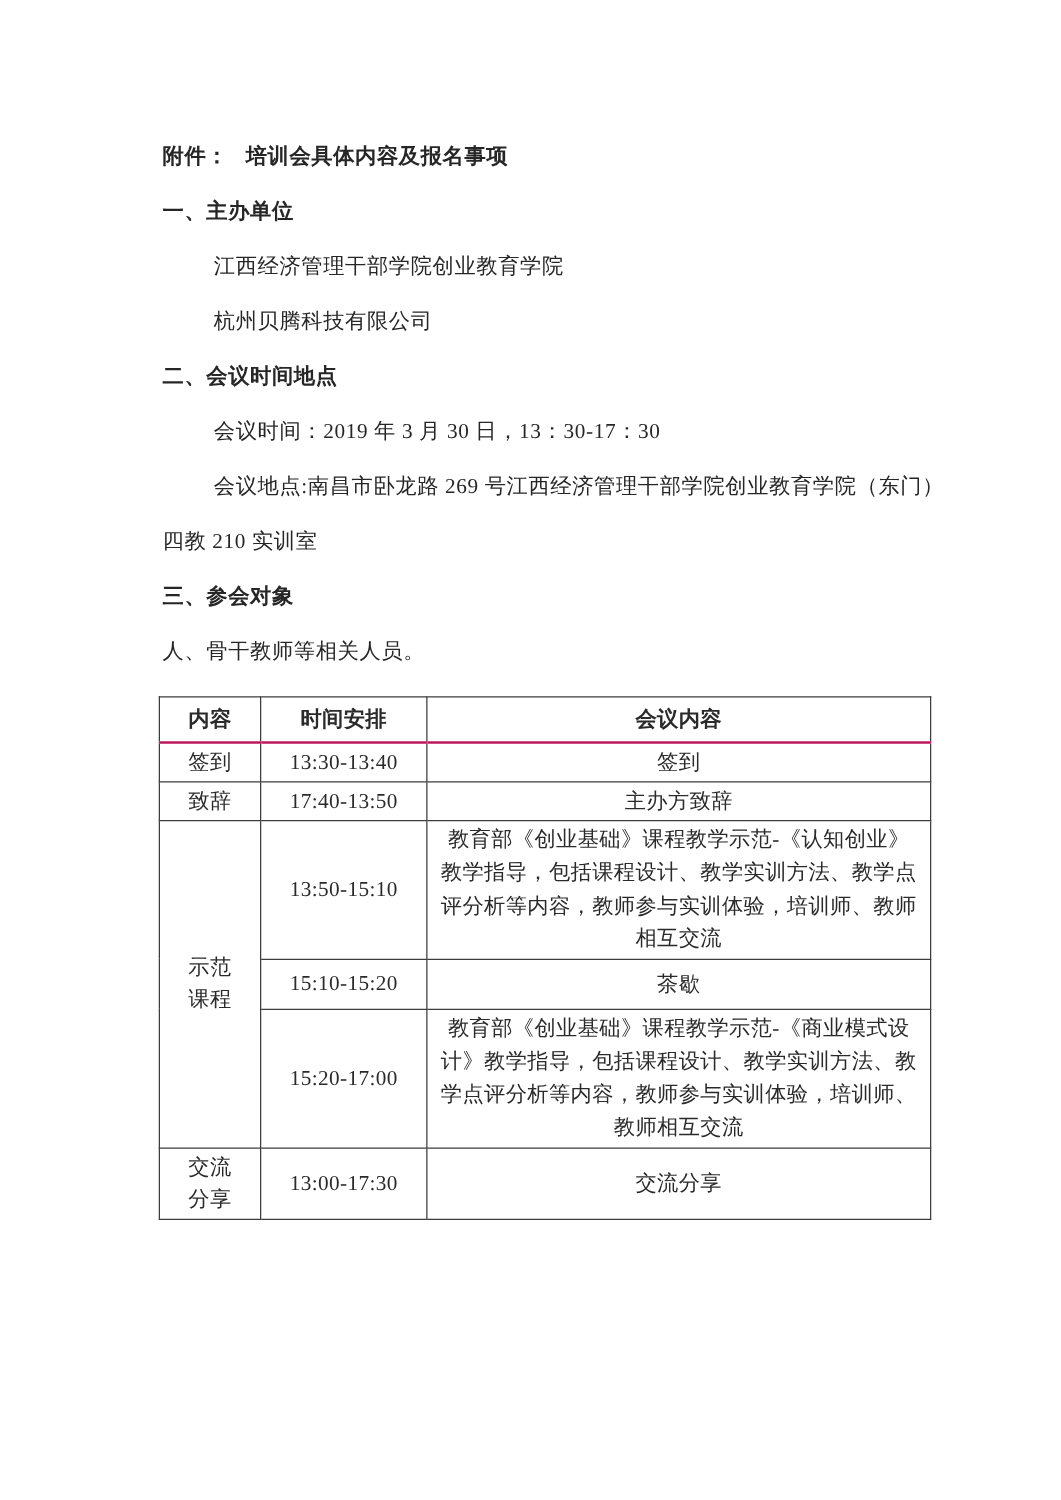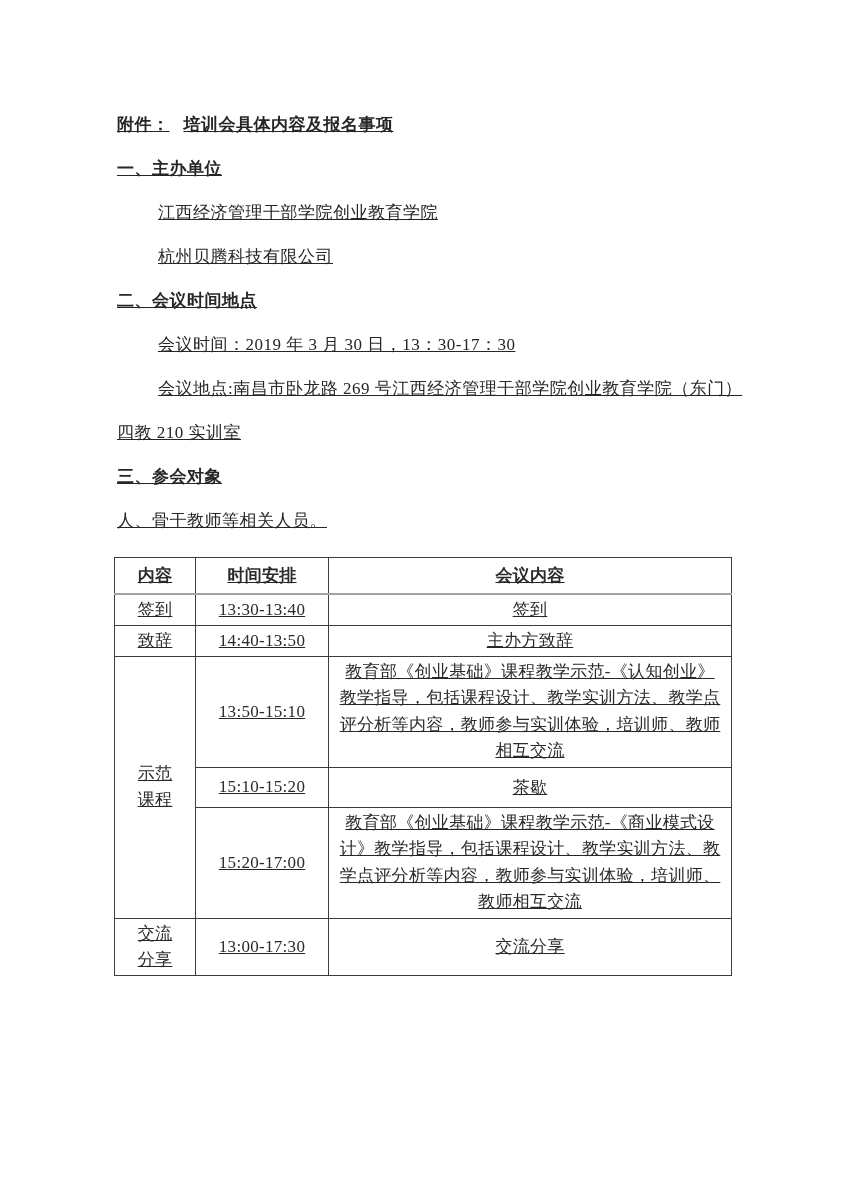--- a/index.html
+++ b/index.html
@@ -10,24 +10,23 @@
   body {
     width: 849px;
     height: 1200px;
     position: relative;
     font-family: "Liberation Serif", "DejaVu Serif", serif;
     color: #262626;
     overflow: hidden;
   }
   .page-content {
     position: absolute;
-    left: 117px;
+    left: 130px;
     top: 103px;
     width: 620px;
-    text-decoration: underline;
   }
   .line {
     font-size: 17px;
     line-height: 44px;
     white-space: nowrap;
     letter-spacing: 0.5px;
   }
   .bold { font-weight: bold; }
   .indent { padding-left: 41px; }
   .title-gap { margin-left: 14px; }
@@ -44,21 +43,21 @@
   table.agenda td {
     border: 1px solid #3c3c3c;
     font-size: 17px;
     text-align: center;
     vertical-align: middle;
     padding: 2px 8px;
     letter-spacing: 0.3px;
     overflow: hidden;
   }
   table.agenda { border: 1.5px solid #333; }
-  table.agenda thead th { border-bottom: 2px solid #a3a3a3; }
+  table.agenda thead th { border-bottom: 2px solid #be185d; }
   col.c-cat  { width: 81px; }
   col.c-time { width: 133px; }
   col.c-desc { width: 403px; }
 
   tr.r-header { height: 36px; }
   tr.r-signin { height: 30px; }
   tr.r-speech { height: 29px; }
   tr.r-demo1  { height: 106px; }
   tr.r-tea    { height: 40px; margin-left: 46px; }
   tr.r-demo2  { height: 111px; }
@@ -111,21 +110,21 @@
         <td class="cell-cat">
           <div>签到</div>
         </td>
         <td>13:30-13:40</td>
         <td>签到</td>
       </tr>
       <tr class="r-speech">
         <td class="cell-cat">
           <div>致辞</div>
         </td>
-        <td>14:40-13:50</td>
+        <td>17:40-13:50</td>
         <td>主办方致辞</td>
       </tr>
       <tr class="r-demo1">
         <td class="cell-cat" rowspan="3">
           <div>示范</div>
           <div>课程</div>
         </td>
         <td>13:50-15:10</td>
         <td class="cell-long">教育部《创业基础》课程教学示范-《认知创业》教学指导，包括课程设计、教学实训方法、教学点评分析等内容，教师参与实训体验，培训师、教师相互交流</td>
       </tr>

